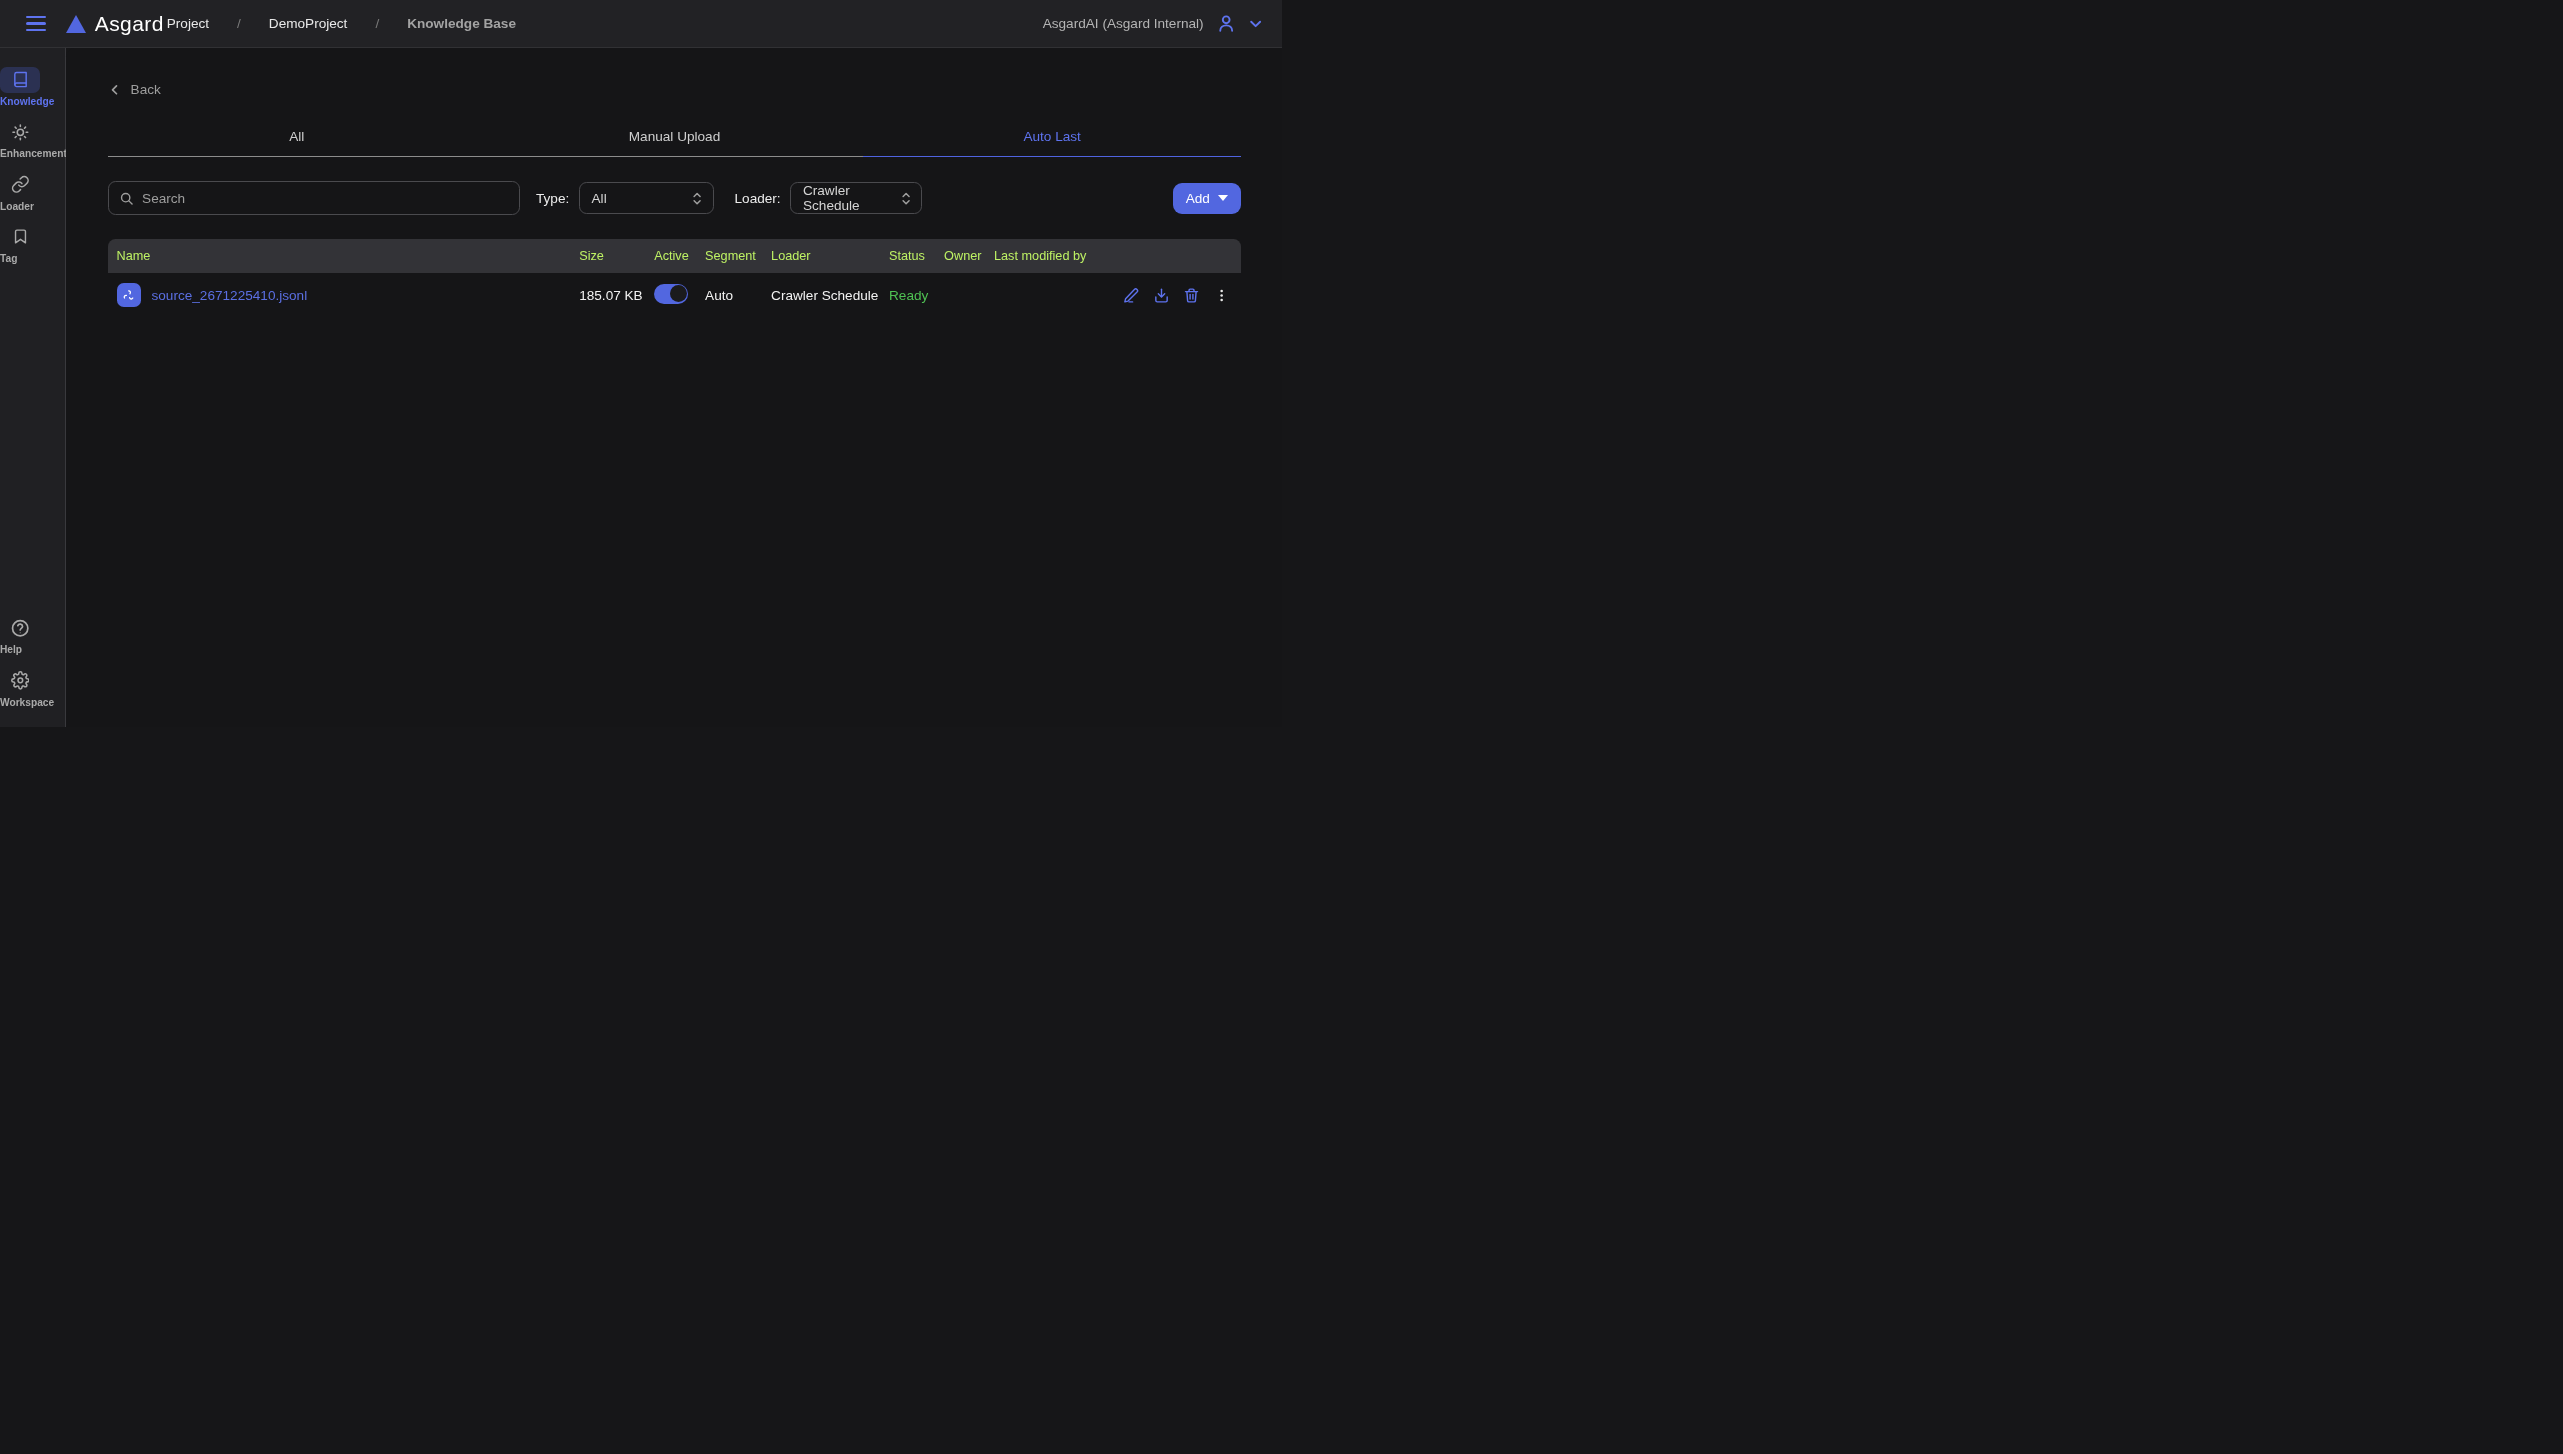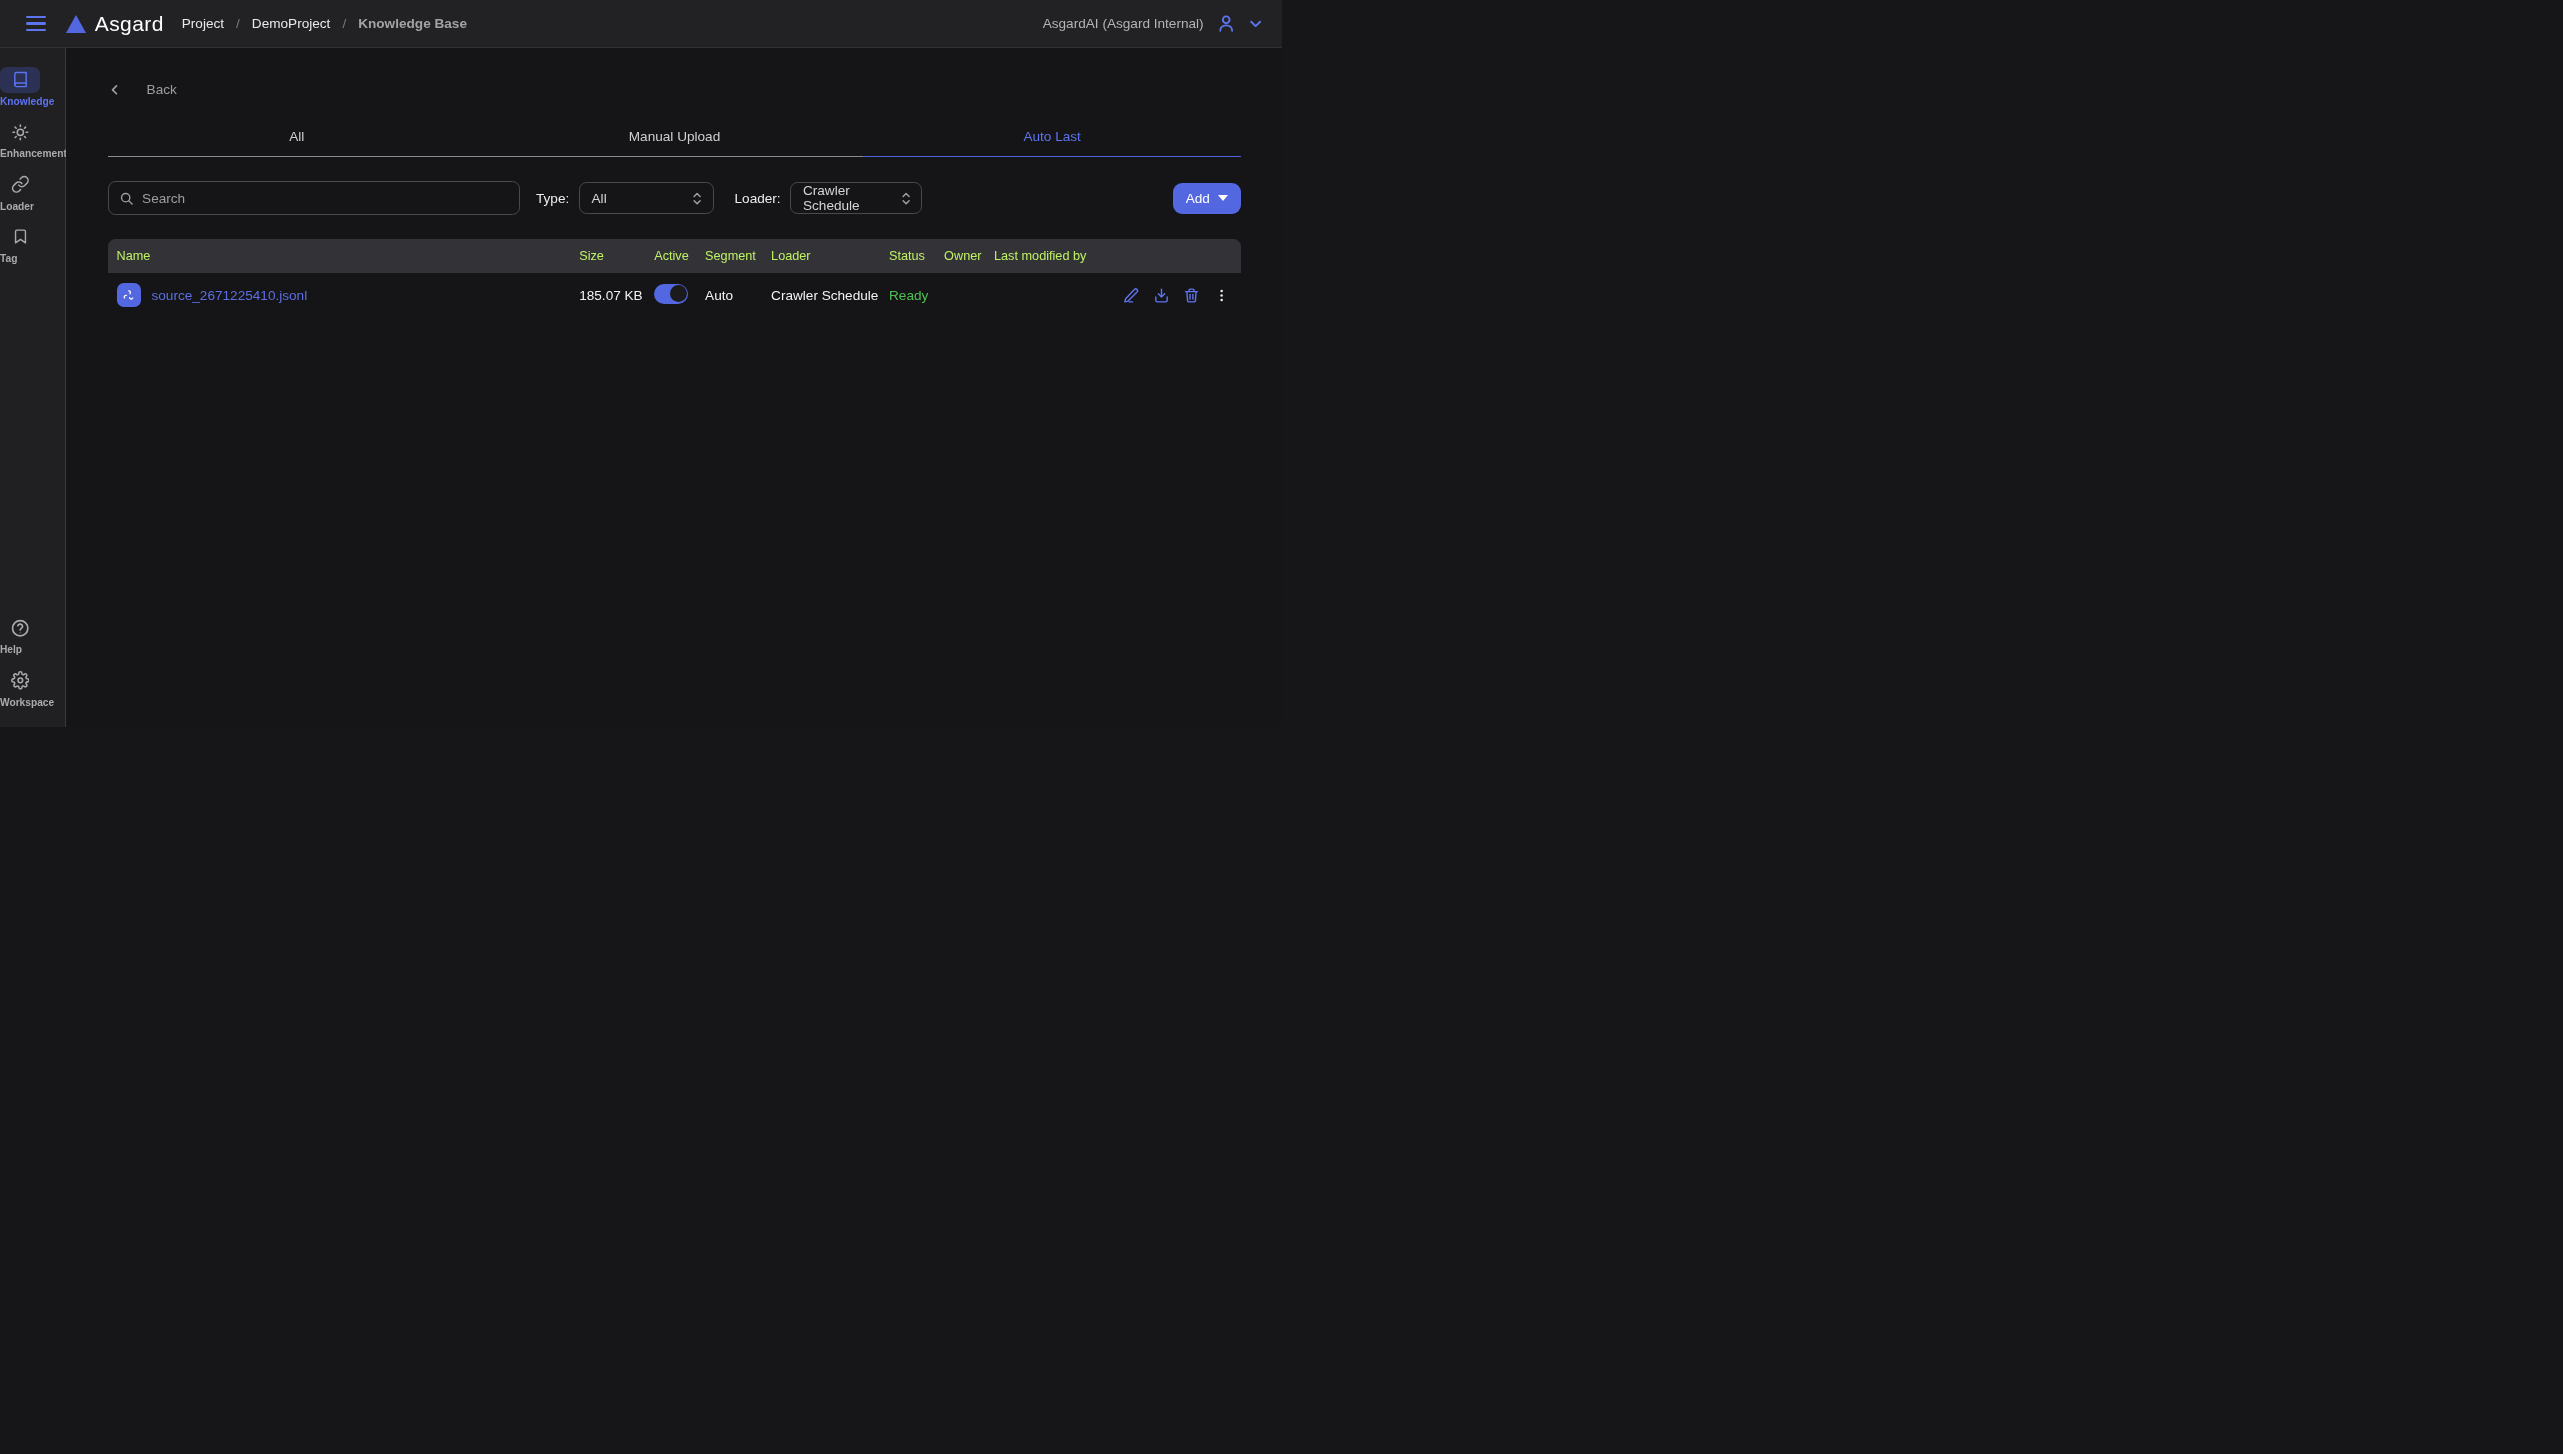--- a/index.html
+++ b/index.html
@@ -22,21 +22,21 @@
   }
 
   
   .topbar { height:48px; background:var(--topbar-bg); display:flex; align-items:center;
             padding:0 18.7px 0 25.5px; border-bottom:0.8px solid #313134; }
   .hamburger { width:20.4px; height:15.3px; display:flex; flex-direction:column; justify-content:space-between; cursor:pointer; }
   .hamburger span { display:block; height:2.5px; border-radius:1.7px; background:var(--accent-bright); }
   .logo-tri { width:0; height:0; border-left:10.2px solid transparent; border-right:10.2px solid transparent;
               border-bottom:18px solid var(--accent); margin-left:20.4px; }
   .brand { font-size:21px; font-weight:500; color:#fff; margin-left:8.5px; letter-spacing:0.4px; }
-  .breadcrumb { display:flex; align-items:center; gap:12px; margin-left:18px; font-size:13.6px; }
+  .breadcrumb { display:flex; align-items:center; gap:28px; margin-left:3px; font-size:13.6px; }
   .breadcrumb .crumb { color:#e9e9e9; font-weight:500; cursor:pointer; }
   .breadcrumb .sep { color:#7a7a7a; }
   .breadcrumb .crumb.current { color:#a3a3a3; font-weight:700; cursor:default; }
   .topbar-right { margin-left:auto; display:flex; align-items:center; gap:12px; }
   .account-name { color:#b4b4b4; font-size:13.6px; }
   .icon-btn { display:flex; align-items:center; cursor:pointer; }
 
   
   .shell { display:flex; height:680px; }
   .sidebar { width:66px; background:var(--sidebar-bg); border-right:0.8px solid var(--divider);
@@ -47,21 +47,21 @@
                           border-radius:6.8px; color:#a9a9a9; }
   .side-item.active .icon-wrap { background:var(--selected-bg); color:var(--accent-bright); }
   .side-item .lbl { font-size:10.2px; color:#aaaaaa; margin-top:3.4px; }
   .side-item.active .lbl { color:var(--accent-bright); }
   .side-spacer { flex:1; }
   .side-bottom { display:flex; flex-direction:column; align-items:center; width:100%; padding-bottom:20.4px; }
 
   .main { flex:1; background:var(--main-bg); border-top-left-radius:8.5px; padding:0 41px 0 42px; position:relative; }
 
   
-  .back-row { margin-top:34px; display:flex; align-items:center; gap:25px; color:#9e9e9e;
+  .back-row { margin-top:34px; display:flex; align-items:center; gap:9px; color:#9e9e9e;
               font-size:13.6px; cursor:pointer; width:max-content; }
   .page-title { margin-top:29px; font-size:21px; font-weight:700; color:#fafafa; }
 
   
   .tabs { display:flex; margin-top:25.5px; }
   .tab { flex:1; text-align:center; font-size:13.6px; color:var(--light-gray); padding:6.8px 0 12px;
          border-bottom:1.7px solid #8c8c8c; cursor:pointer; }
   .tab.active { color:var(--accent-bright); border-bottom-color:#4f63e0; }
 
   

